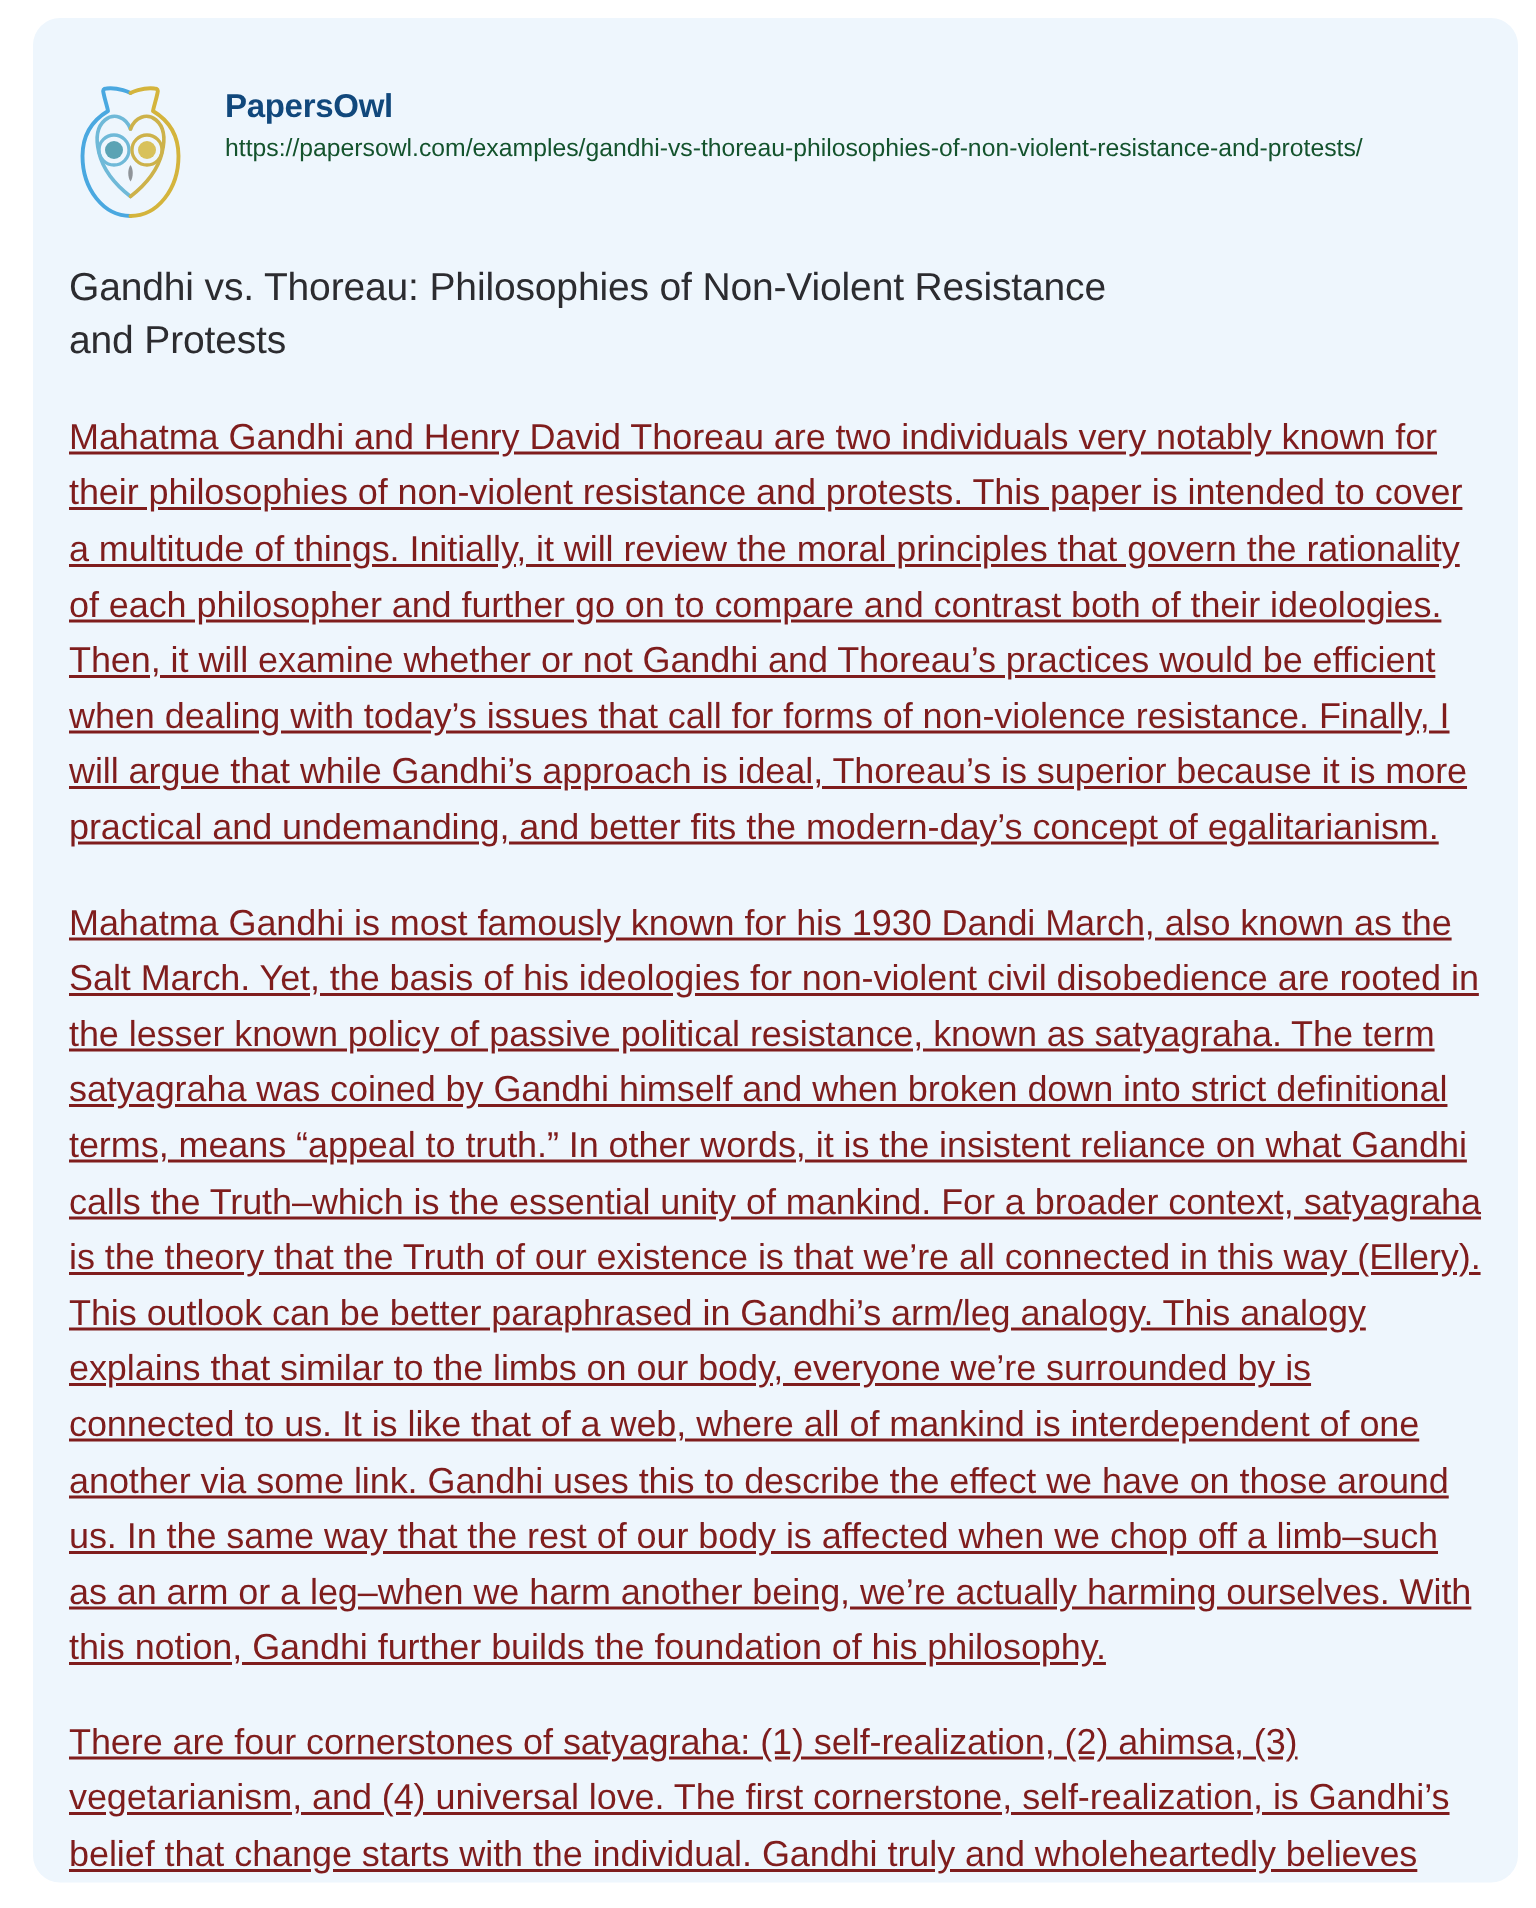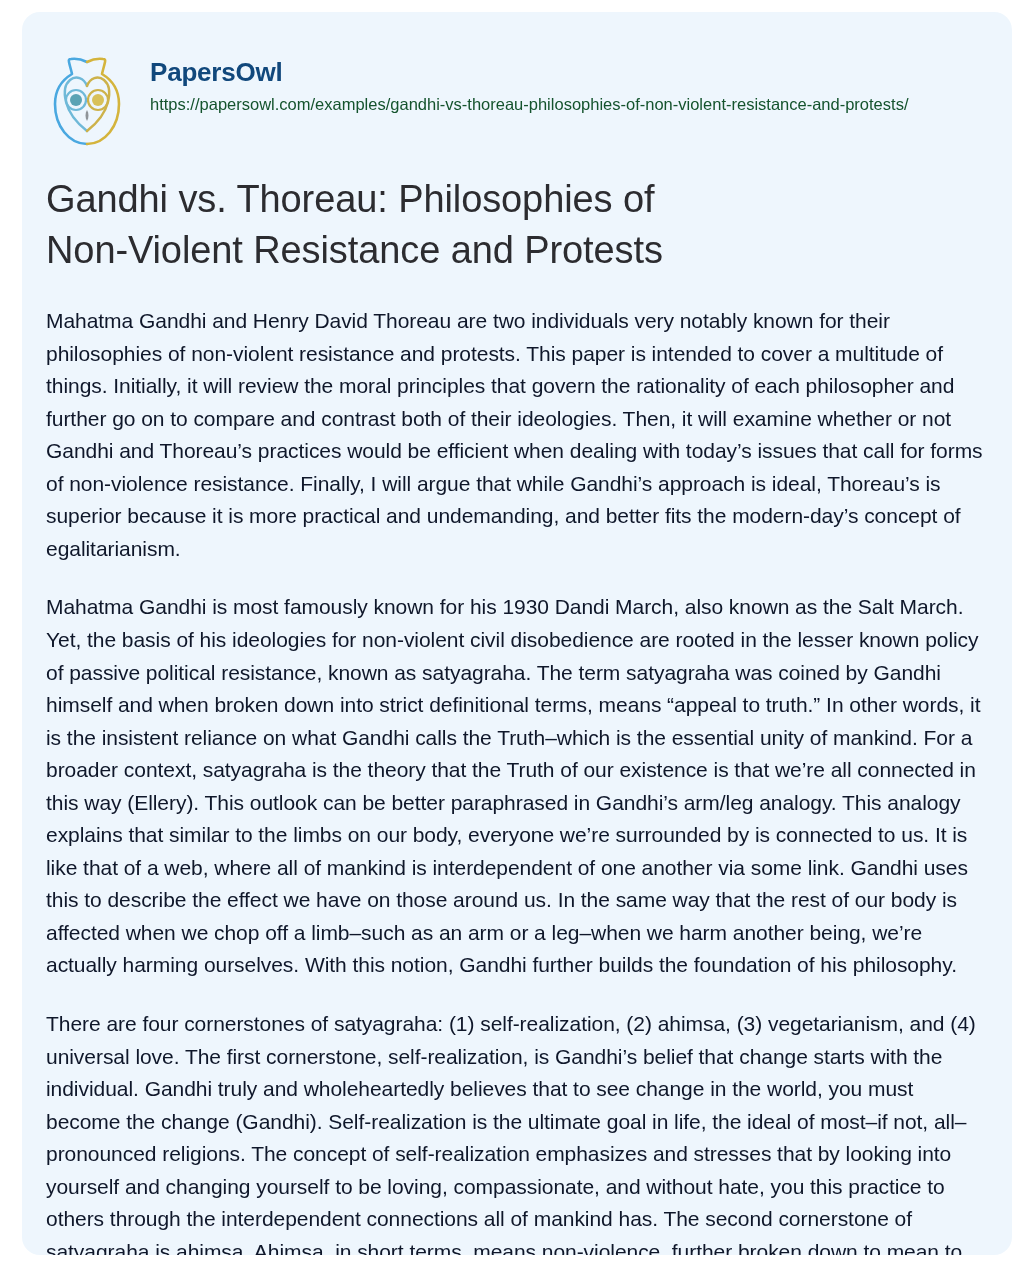--- a/index.html
+++ b/index.html
@@ -40,21 +40,21 @@
     margin-top: 2px;
   }
   #brand-logo svg { display: block; }
   #brand-text-block {
     margin-left: 22px;
     padding-top: 4px;
     min-width: 0;
     flex: 1 1 auto;
   }
   #brand-name {
-    font-size: 26px;
+    font-size: 22px;
     font-weight: bold;
     color: #11487c;
     letter-spacing: -0.2px;
     line-height: 1.15;
   }
   #site-url {
     margin-top: 5px;
     font-size: 16.5px;
     line-height: 1.42;
     color: #14532d;
@@ -63,37 +63,38 @@
     text-decoration: none;
     display: block;
   }
 
   
   #article {
     padding: 0 24px 0 24px;
   }
   #article-title {
     margin: 24px 0 0 0;
-    font-size: 38px;
+    font-size: 26px;
     line-height: 1.33;
     font-weight: normal;
     color: #2c2c30;
     max-width: 700px;
     letter-spacing: -0.1px;
   }
   #article-body {
     margin-top: 30px;
   }
   .body-paragraph {
     margin: 0 0 26px 0;
-    font-size: 21px;
+    font-size: 24px;
     line-height: 1.55;
-    color: #0f172a;
+    color: #7f1d1d;
     max-width: 948px;
     letter-spacing: -0.05px;
+    text-decoration: underline;
   }
   .body-paragraph:last-child { margin-bottom: 0; }
 </style>
 </head>
 <body>
 
 <div id="page-card">
 
   <header id="site-header">
 

